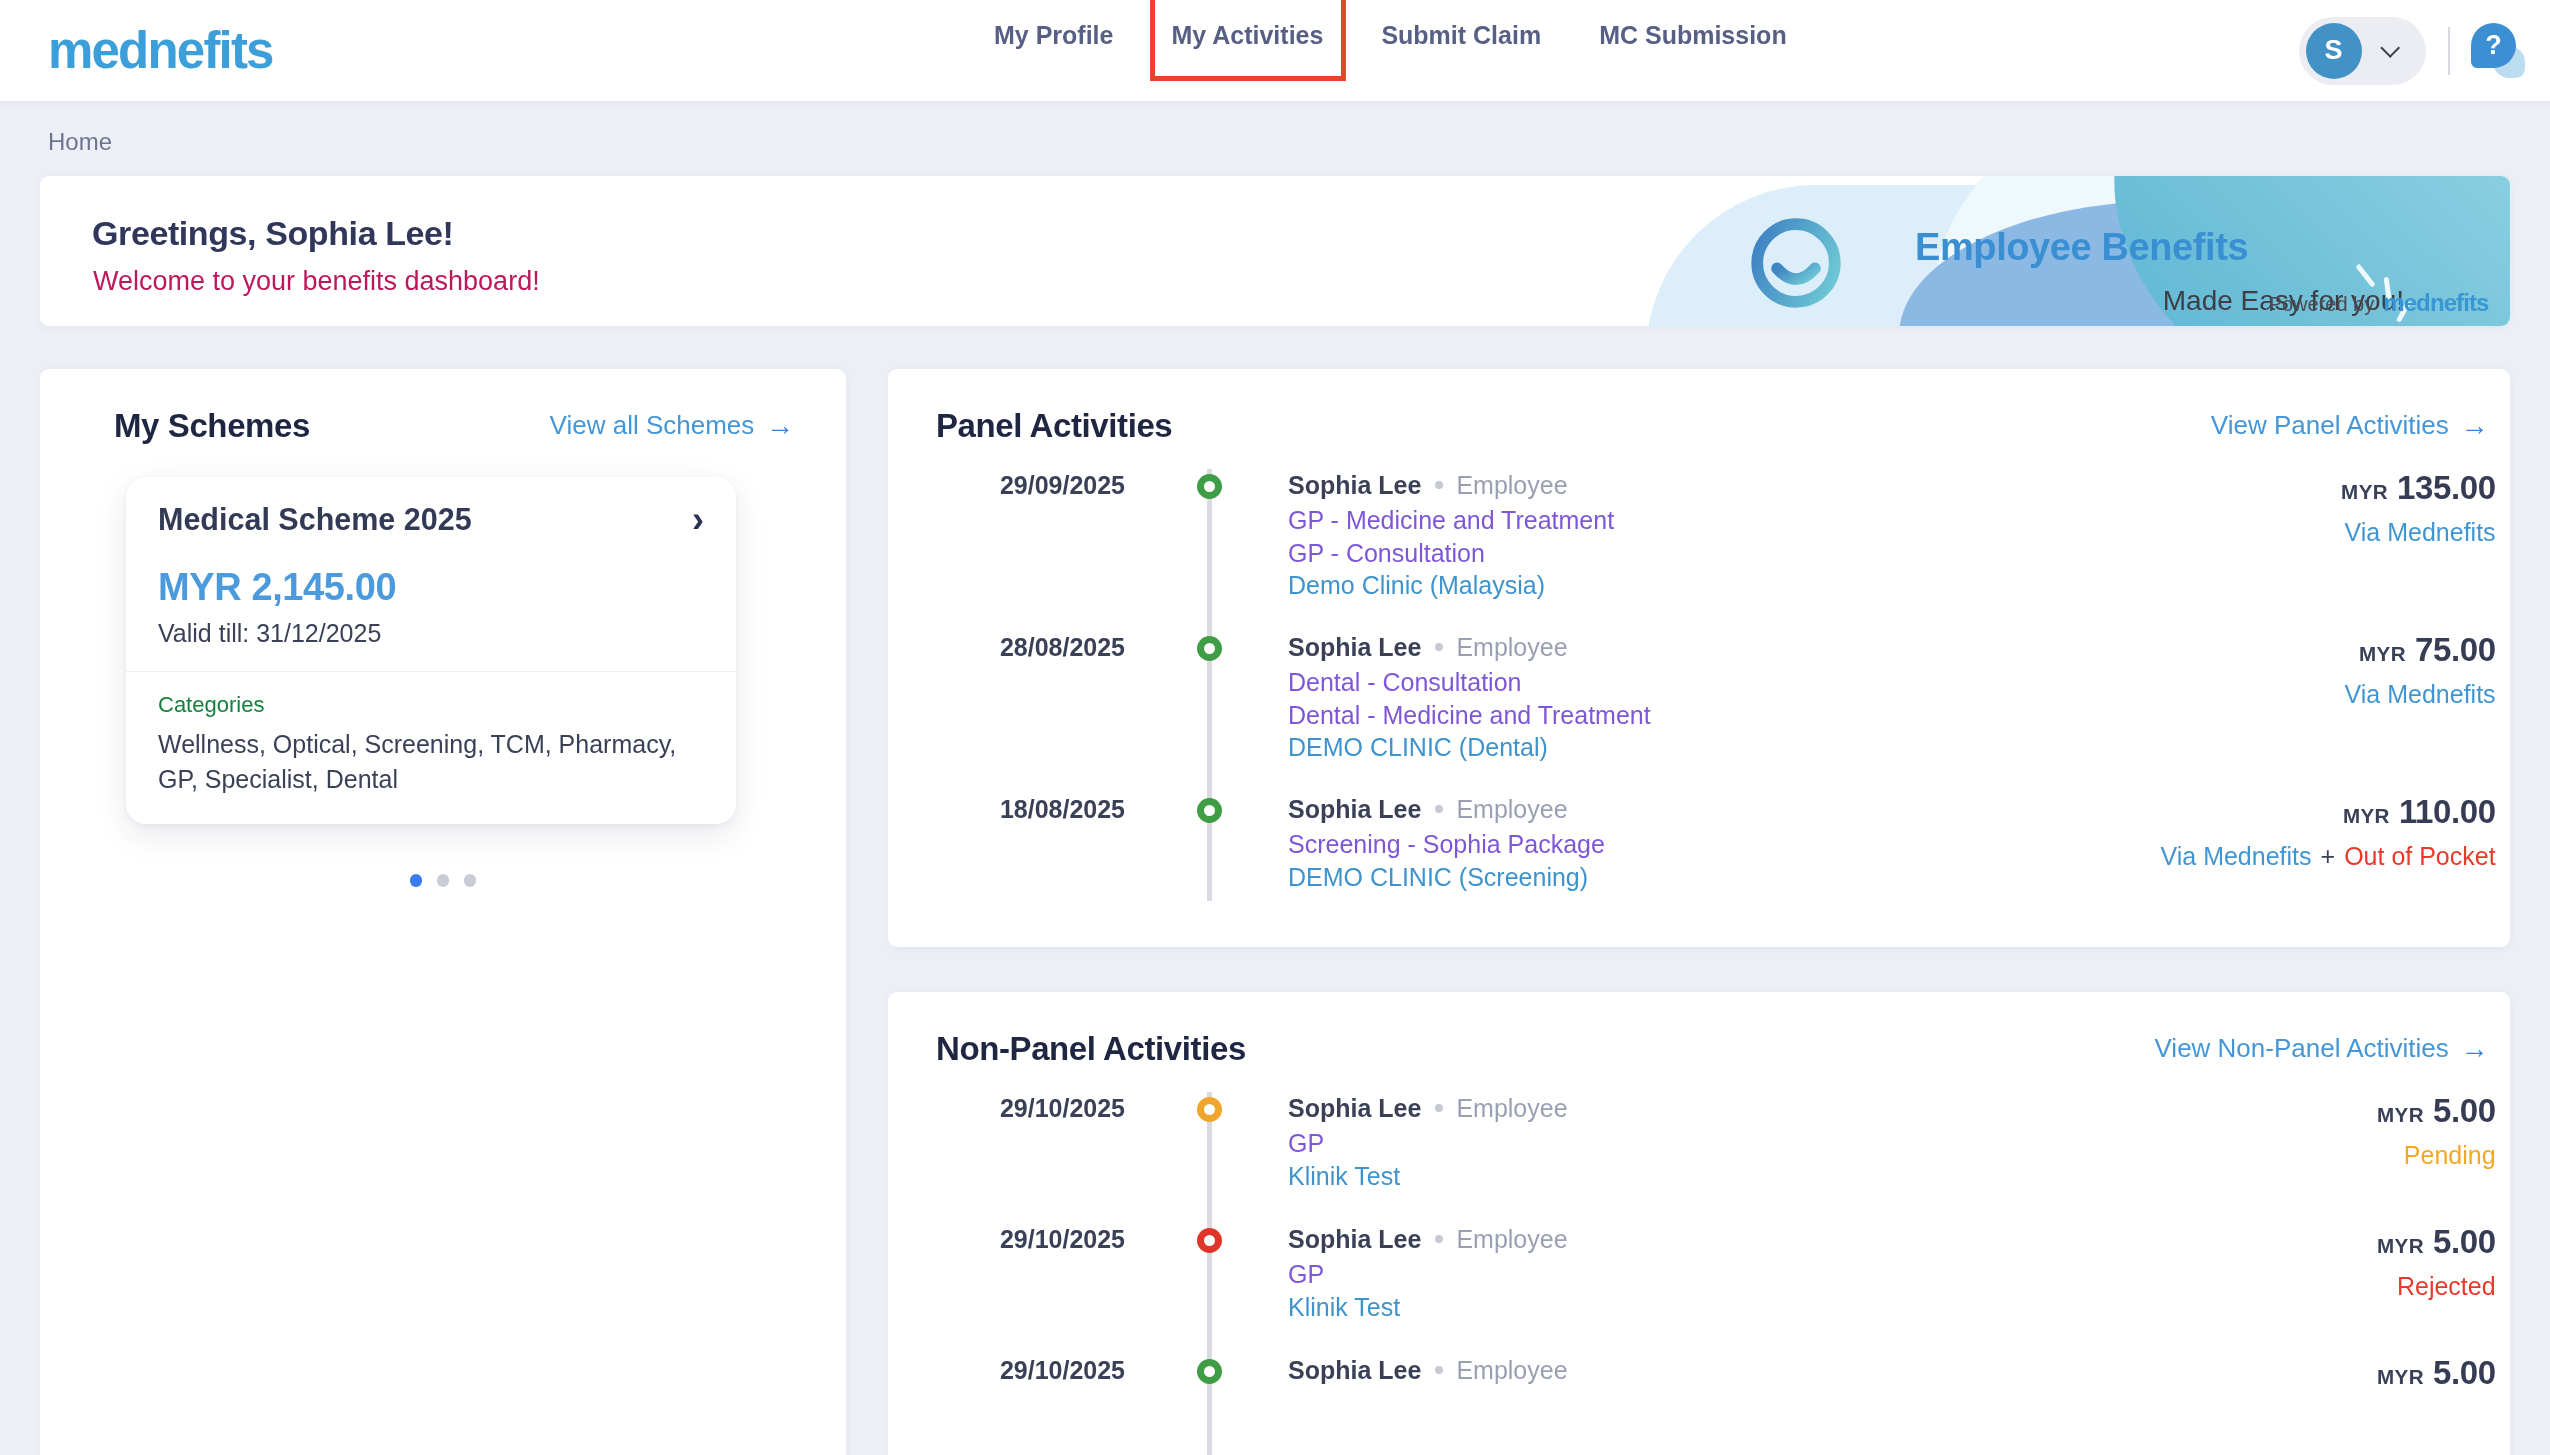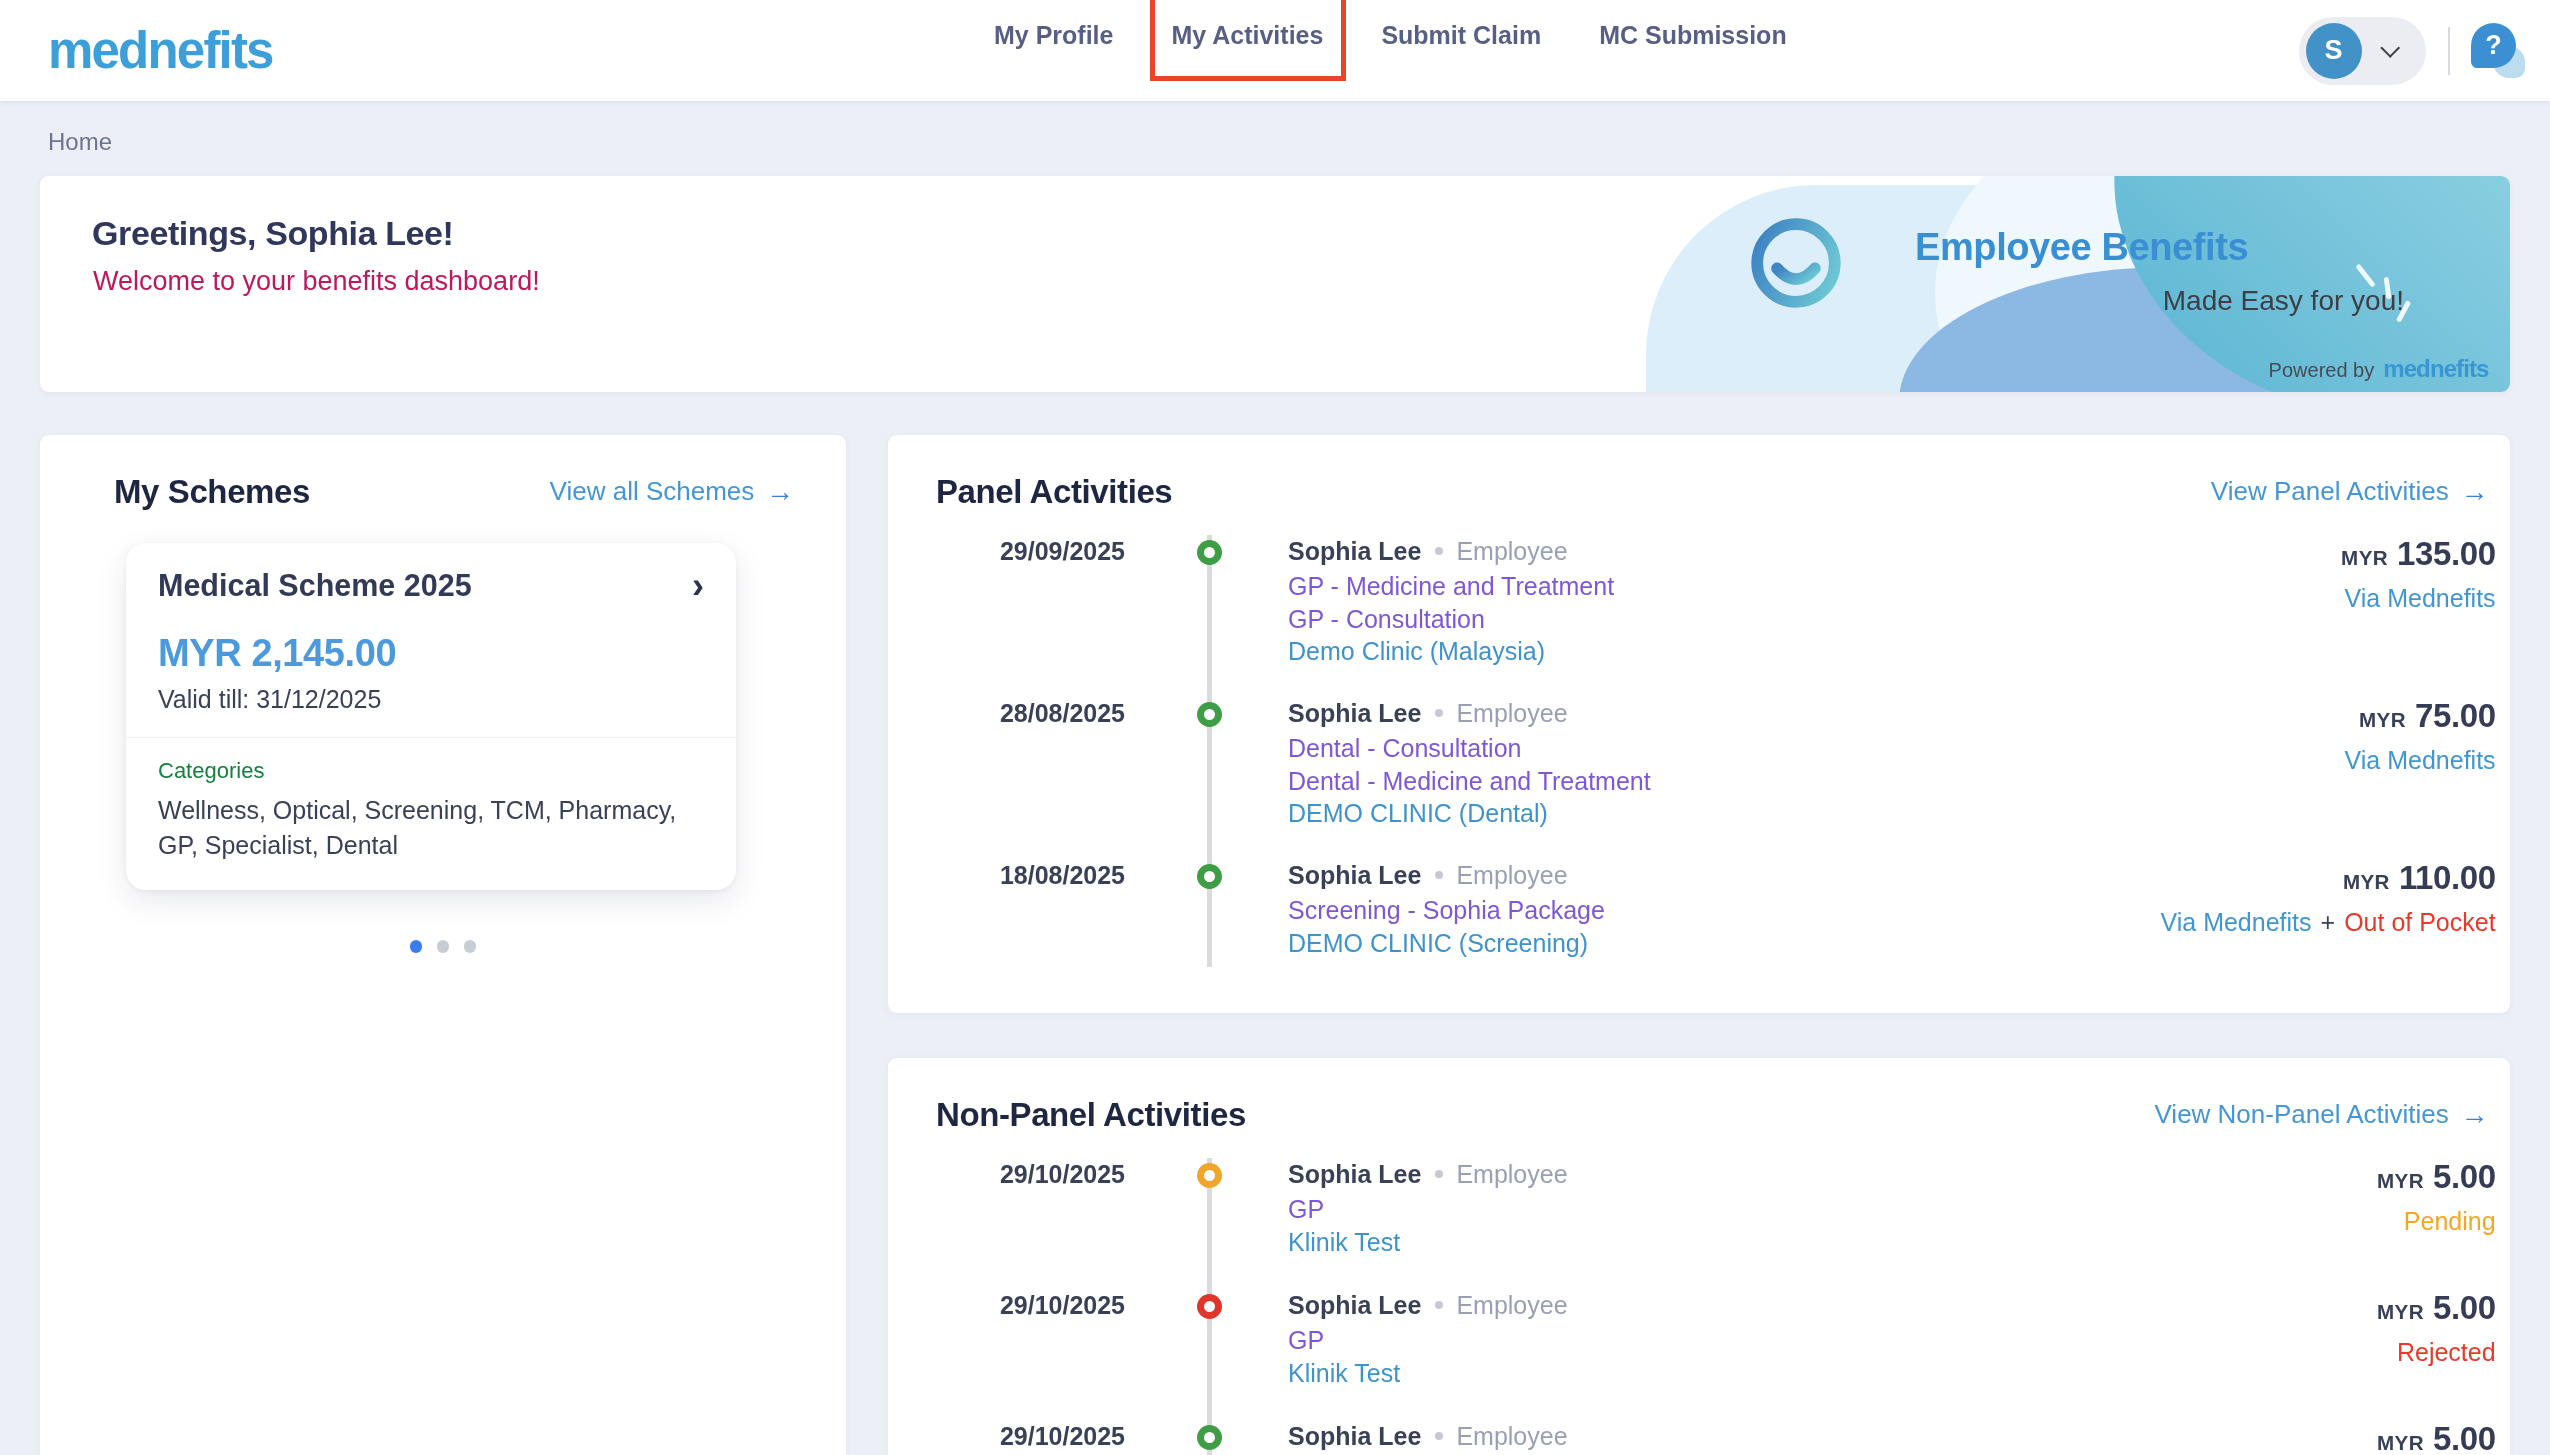--- a/index.html
+++ b/index.html
@@ -52,21 +52,21 @@
     display: flex; align-items: center; justify-content: center;
     color: #fff; font-size: 27px; font-weight: 700;
   }
 
   
   .breadcrumb { margin: 27px 0 0 48px; font-size: 24px; color: #6e7390; cursor: pointer; }
 
   
   main { margin: 0 40px; }
   .greeting-card {
-    margin-top: 20px; height: 216px; background: #fff; border-radius: 9px;
+    margin-top: 20px; height: 150px; background: #fff; border-radius: 9px;
     box-shadow: 0 1.8px 7.2px rgba(40,50,90,0.05);
     display: flex; overflow: hidden;
   }
   .greeting-text { flex: 1; padding: 38px 0 0 52px; }
   .greeting-text h1 { margin: 0; font-size: 34px; font-weight: 700; color: #31375a; letter-spacing: -0.4px; }
   .greeting-text p { margin: 12.6px 0 0 0.9px; font-size: 27px; color: #be185d; }
   .illus { position: relative; width: 871px; flex: none; overflow: hidden; }
   .blob-light { position: absolute; left: 7.2px; top: 9px; width: 951px; height: 503px; background: #ddeefb; border-radius: 170px; }
   .blob-lighter { position: absolute; left: 296px; top: -117px; width: 736px; height: 467px; background: #eef8fd; border-radius: 50%; }
   .hill { position: absolute; left: 260px; bottom: -144px; width: 538px; height: 269px; background: #8cb8e4; border-radius: 50%; }

